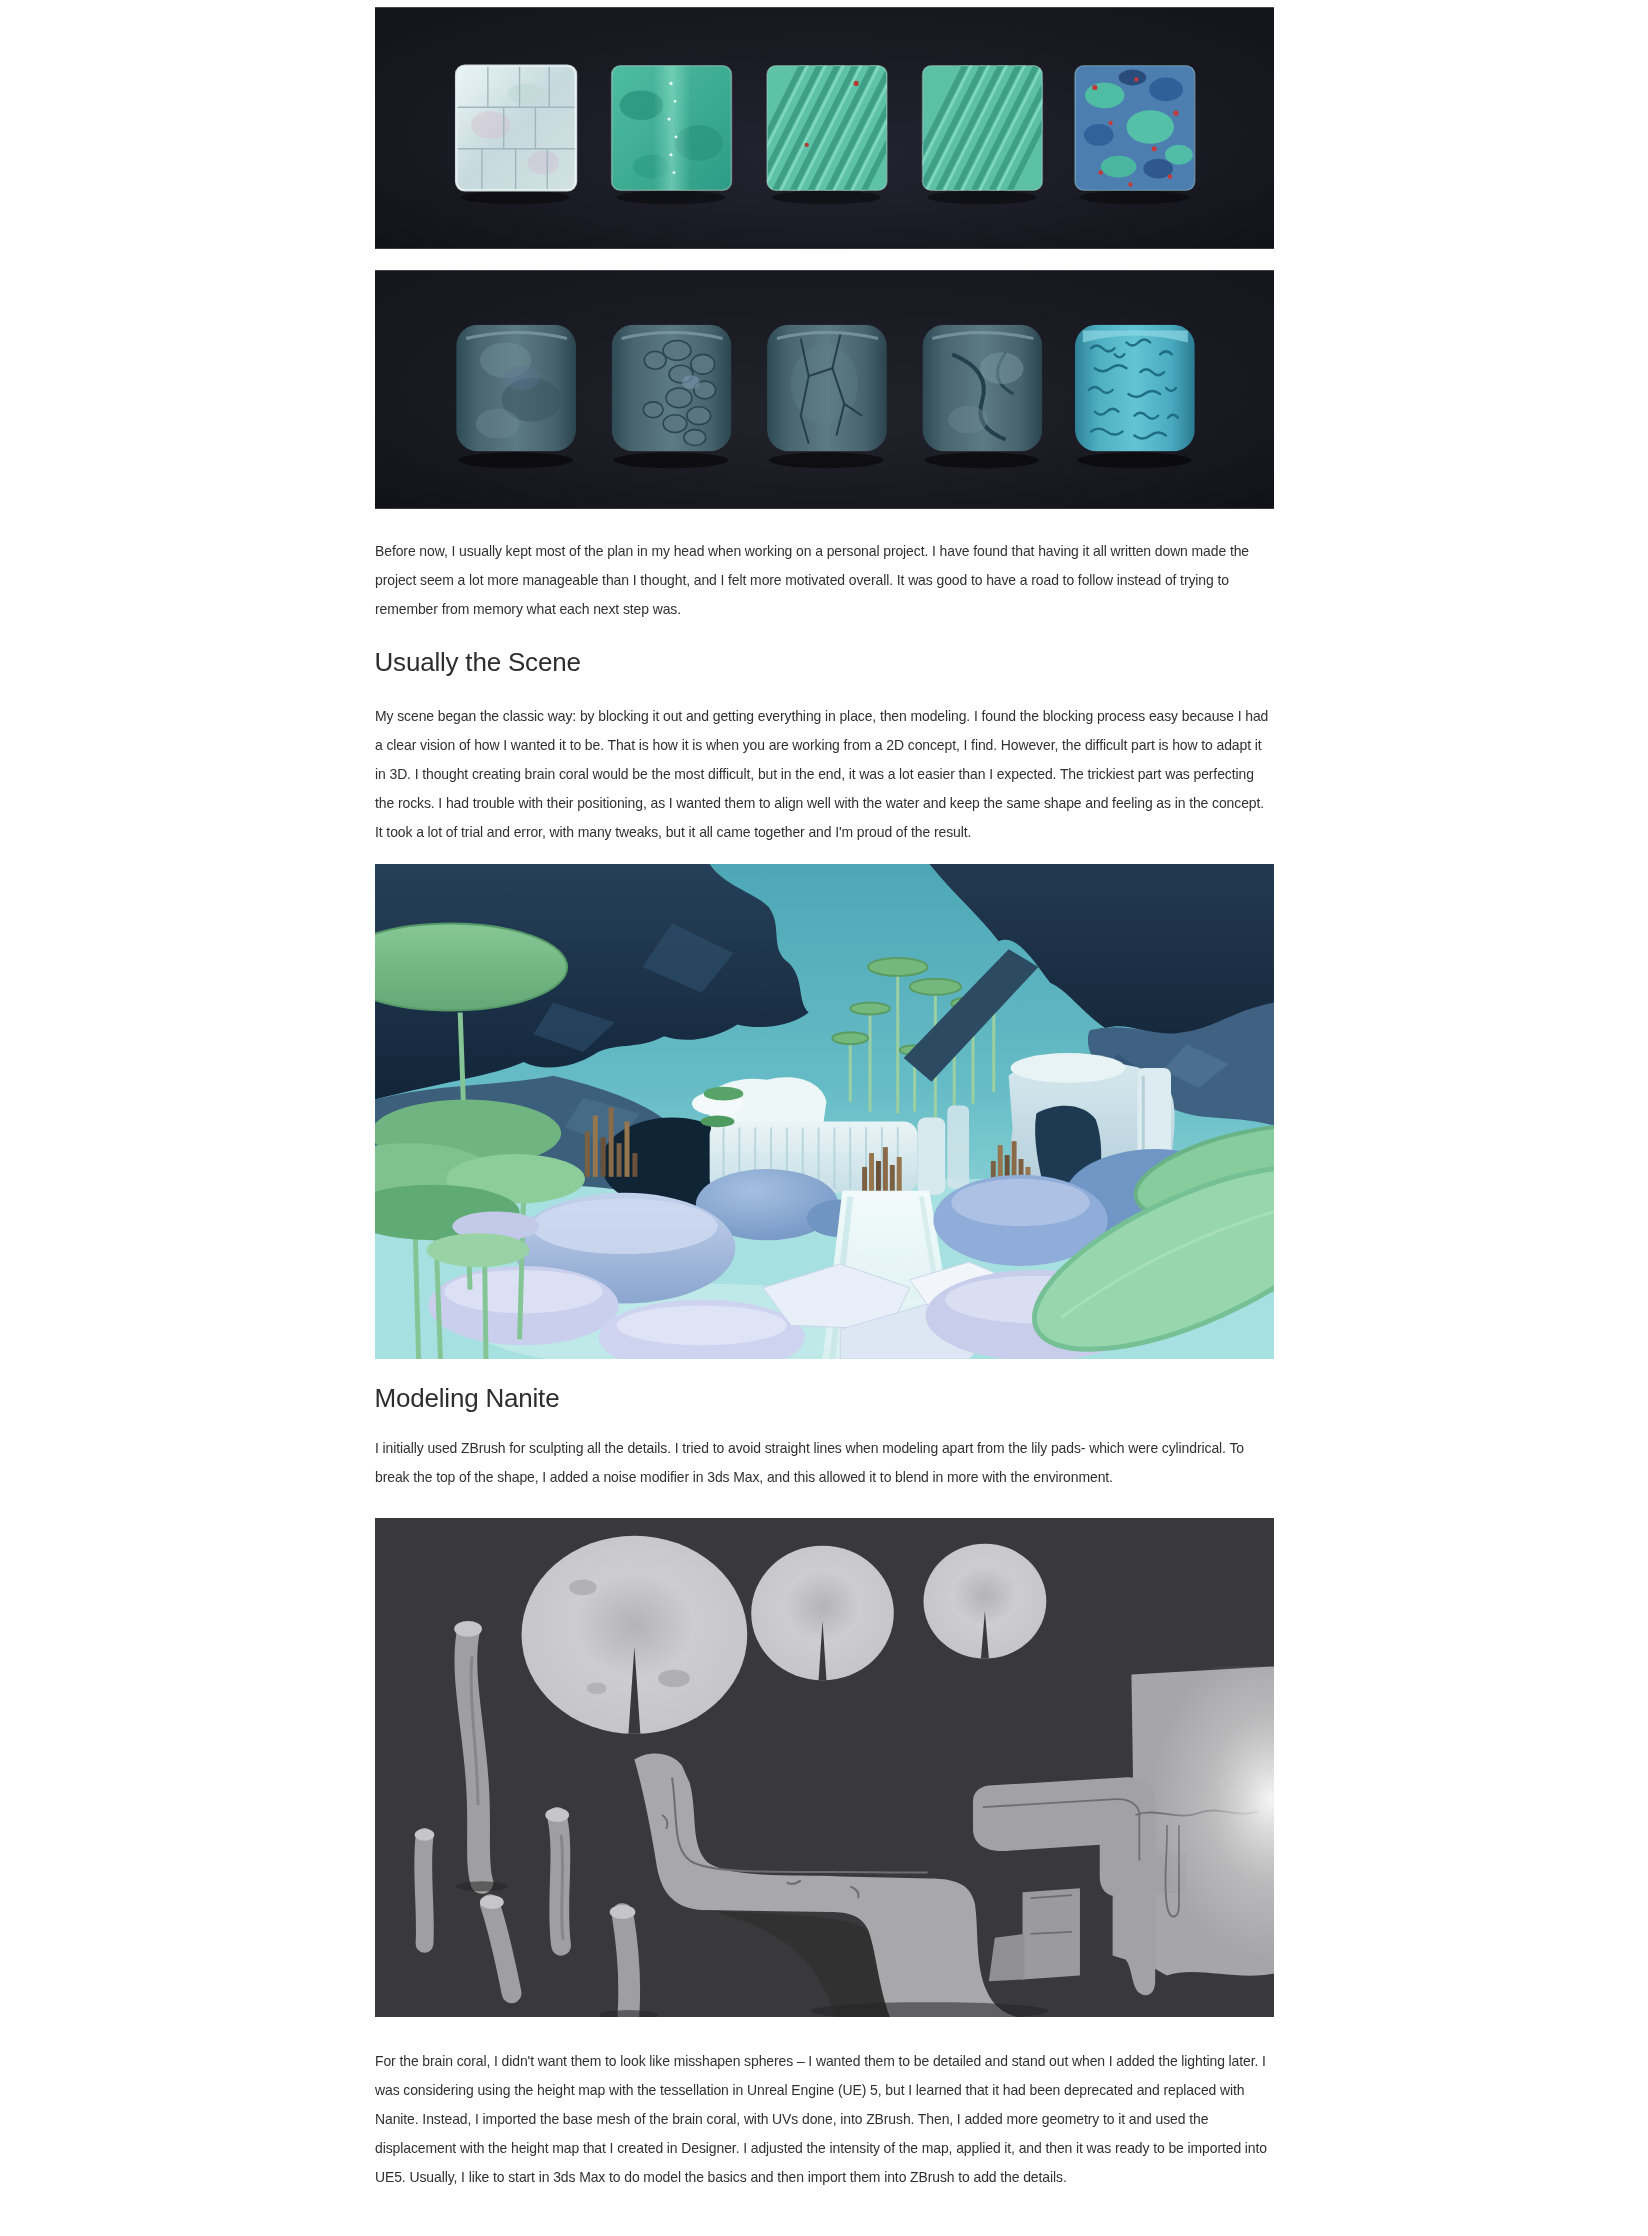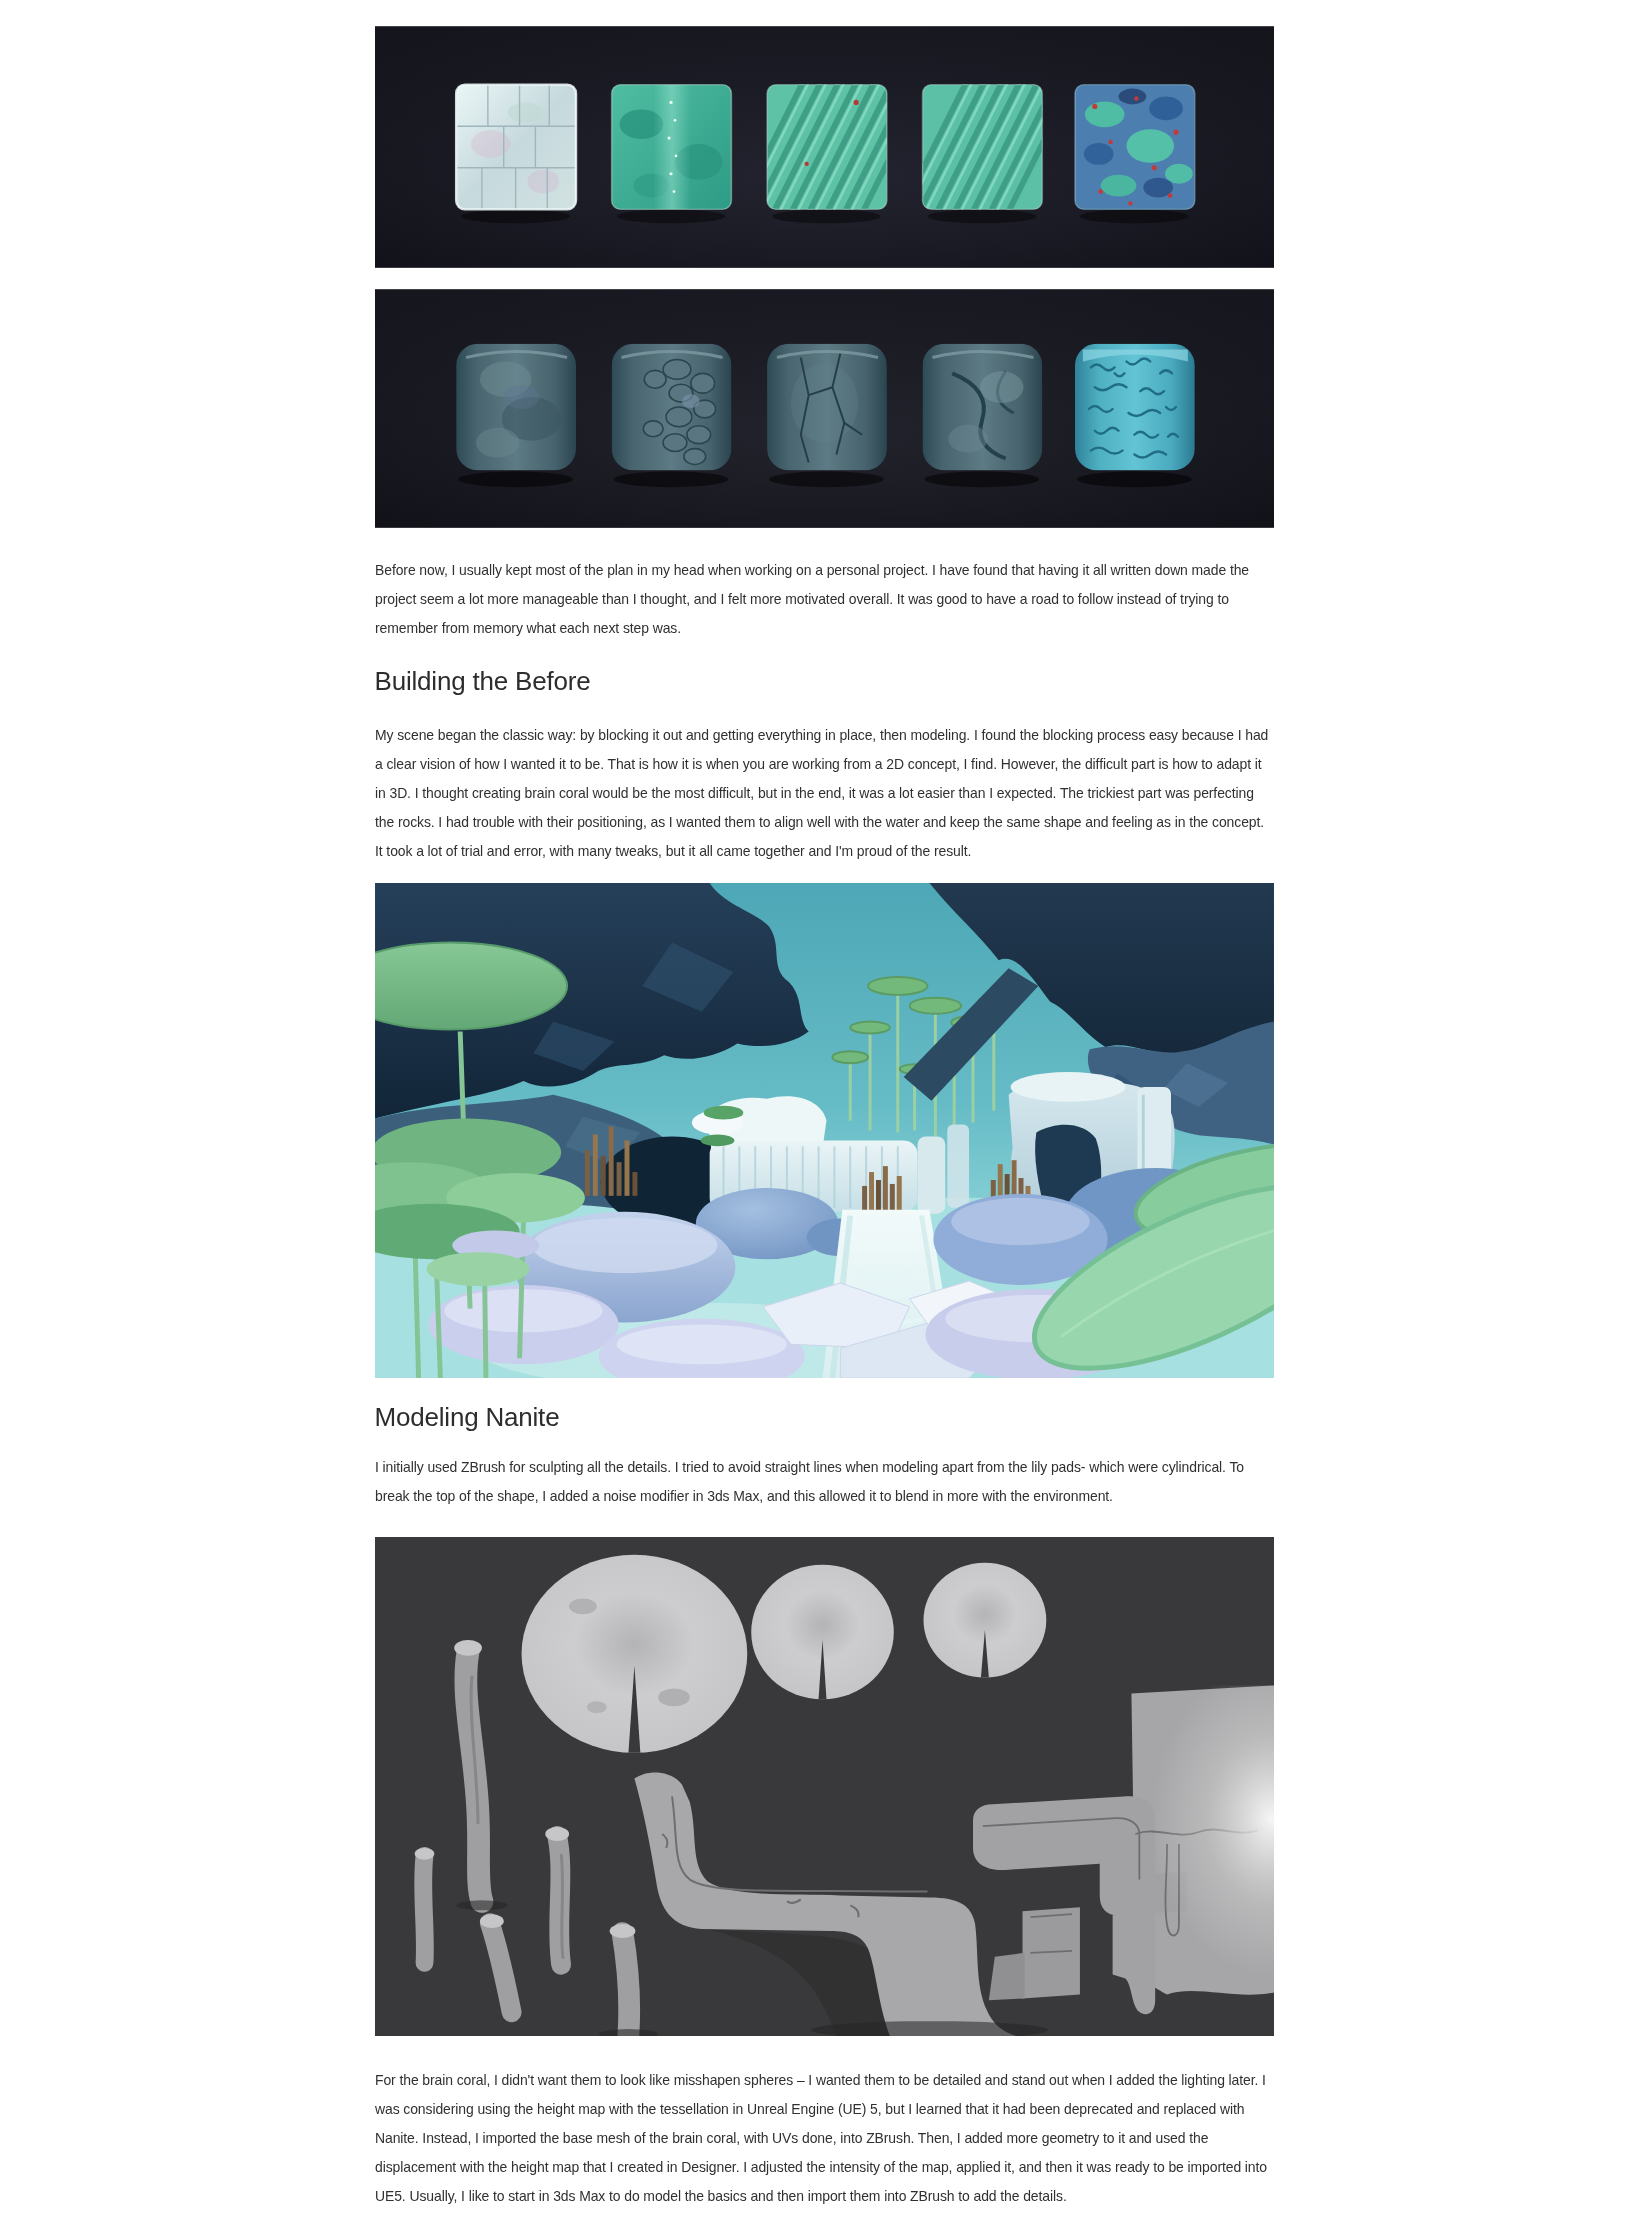--- a/index.html
+++ b/index.html
@@ -2,21 +2,21 @@
 <html><head>
 <meta charset="utf-8">
 <style>
   * { margin:0; padding:0; box-sizing:border-box; }
   html,body { background:#ffffff; }
   body {
     width:1648px; height:2236px; overflow:hidden;
     font-family:"Liberation Sans", sans-serif;
   }
   .article {
-    width:899px; margin:0 auto; padding-top:26px;
+    width:899px; margin:0 auto; padding-top:7px;
     display:flex; flex-direction:column; align-items:flex-start;
   }
   figure { width:899px; }
   figure svg { display:block; width:899px; }
   p.body-text {
     width:966px; transform:scaleX(0.9303); transform-origin:0 0;
     font-size:15px; line-height:29px; letter-spacing:-0.1px;
     color:#303030;
   }
   h2.section-heading {
@@ -306,21 +306,21 @@
               <path d="M40,30 q5,6 10,0"></path>
           </g>
           <path d="M8,18 Q60,4 114,18 L114,6 L8,6 Z" fill="#8fd9e6" opacity="0.7"></path>
         </g>
       </g>
     </svg>
   </figure>
 
   <p class="body-text mb22">Before now, I usually kept most of the plan in my head when working on a personal project. I have found that having it all written down made the project seem a lot more manageable than I thought, and I felt more motivated overall. It was good to have a road to follow instead of trying to remember from memory what each next step was.</p>
 
-  <h2 class="section-heading mb22">Building the Before</h2>
+  <h2 class="section-heading mb22">Usually the Scene</h2>
 
   <p class="body-text mb18">My scene began the classic way: by blocking it out and getting everything in place, then modeling. I found the blocking process easy because I had a clear vision of how I wanted it to be. That is how it is when you are working from a 2D concept, I find. However, the difficult part is how to adapt it in 3D. I thought creating brain coral would be the most difficult, but in the end, it was a lot easier than I expected. The trickiest part was perfecting the rocks. I had trouble with their positioning, as I wanted them to align well with the water and keep the same shape and feeling as in the concept. It took a lot of trial and error, with many tweaks, but it all came together and I'm proud of the result.</p>
 
   <figure class="mb22" aria-label="Stylized underwater canyon blockout with lily pads, smooth boulders and a waterfall">
     <svg viewBox="0 0 908 500" width="899" height="495">
       <defs>
         <linearGradient id="skyg" x1="0" y1="0" x2="0" y2="1">
           <stop offset="0" stop-color="#4da7b6"></stop>
             <stop offset="0.45" stop-color="#66bcc6"></stop>
           <stop offset="0.7" stop-color="#8ad2d6"></stop>

